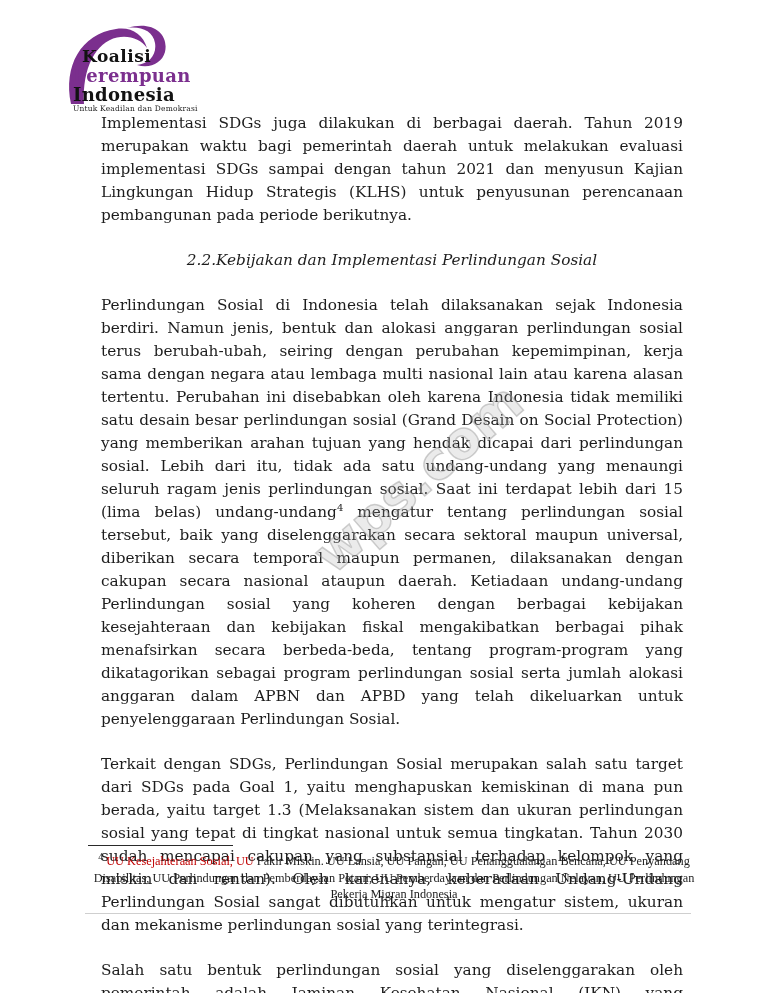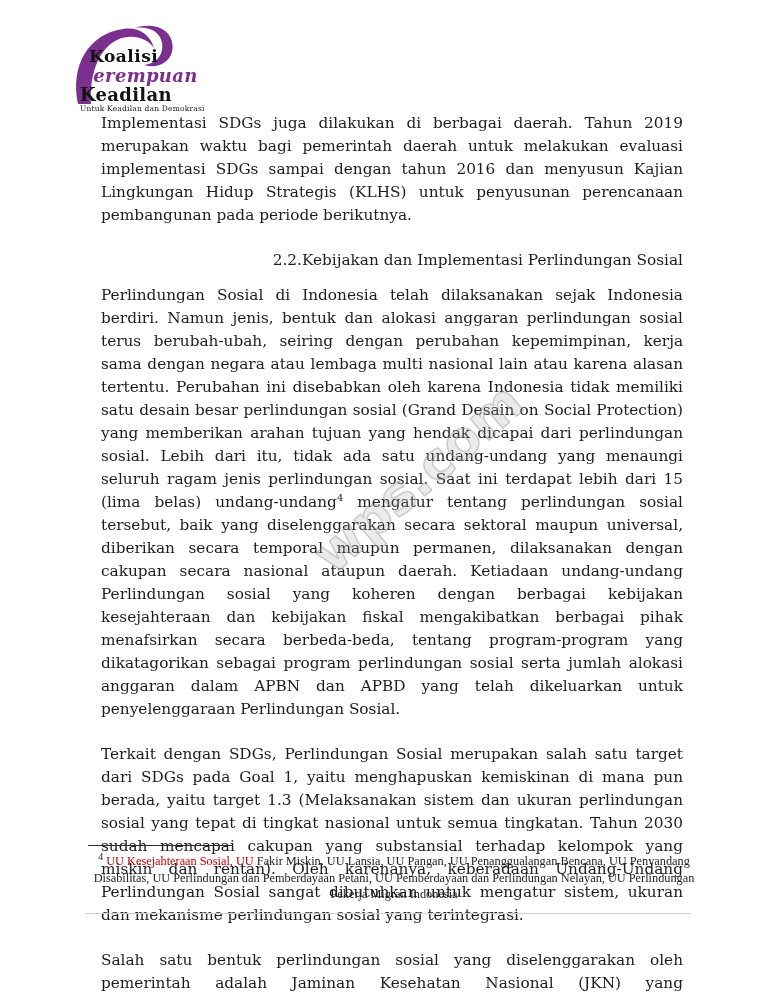--- a/index.html
+++ b/index.html
@@ -3,25 +3,25 @@
 <meta charset="utf-8">
 <style>
   html,body{margin:0;padding:0;}
   body{
     width:768px;height:993px;background:#ffffff;position:relative;overflow:hidden;
     font-family:"DejaVu Serif","Liberation Serif",serif;color:#1d1d1d;
   }
   .page{position:absolute;inset:0;background:#fff;}
 
   
-  .logo{position:absolute;left:68px;top:24px;width:170px;height:92px;}
+  .logo{position:absolute;left:61px;top:24px;width:170px;height:92px;}
   .logo svg{position:absolute;left:0;top:0;}
   .logo-text{position:absolute;left:12px;top:24px;line-height:1;}
   .logo-line1{font-weight:bold;font-size:17px;color:#121212;margin-left:9px;letter-spacing:.5px;}
-  .logo-line2{font-weight:bold;font-size:18px;color:#7b2f8e;margin-top:2px;letter-spacing:.3px;font-style:italic;}
+  .logo-line2{font-weight:bold;font-size:18px;color:#7b2f8e;margin-top:2px;letter-spacing:.3px;}
   .logo-line3{font-weight:bold;font-size:18px;color:#121212;margin-top:1px;letter-spacing:.3px;}
   .logo-tagline{font-size:7.5px;color:#222;margin-top:1px;letter-spacing:.2px;font-family:"DejaVu Serif",serif;}
 
   
   .watermark{
     position:absolute;left:278px;top:398px;width:280px;height:160px;
     display:flex;align-items:center;justify-content:center;
     transform:rotate(-41deg);
     font-family:"DejaVu Sans","Liberation Sans",sans-serif;
     font-size:52px;font-weight:bold;
@@ -29,21 +29,21 @@
     -webkit-text-stroke:1.5px rgba(150,150,150,0.45);
     pointer-events:none;z-index:5;
   }
 
   
   .content{
     position:absolute;left:101px;top:112px;width:582px;
     font-size:15.3px;line-height:23px;text-align:justify;color:#1d1d1d;
   }
   .content p{margin:0 0 22px 0;}
-  .content .heading{margin:0 0 12px 0;text-align:right;}
+  .content .heading{font-style:italic;margin:0 0 22px 0;text-align:center;}
   .italic{}
   sup.fn-ref{font-size:10px;line-height:0;vertical-align:super;}
 
   
   .footnote-rule{position:absolute;left:88px;top:845px;width:145px;height:1px;background:#2a2a2a;}
   .footnote{
     position:absolute;left:88px;top:853px;width:612px;
     font-size:12.3px;line-height:16.5px;color:#1d1d1d;text-align:center;
     font-family:"Liberation Serif","DejaVu Serif",serif;
   }
@@ -67,29 +67,29 @@
   <div class="logo">
     <svg width="170" height="92" viewBox="0 0 170 92" aria-hidden="true">
 
       <path d="M10,80 C2,42 20,10 55,5 C70,2.5 82,10 86,24 C80,15 68,11 56,13.5 C35,18 21,44 23,80 Z" fill="#7b2f8e"></path>
 
       <path d="M66,4 C92,-4 108,10 104,28 C101,39 89,45 76,41 C88,40 96,31 94,19 C92,7 80,2 66,4 Z" fill="#7b2f8e"></path>
     </svg>
     <div class="logo-text">
       <div class="logo-line1">Koalisi</div>
       <div class="logo-line2">Perempuan</div>
-      <div class="logo-line3">Keadilan</div>
+      <div class="logo-line3">Indonesia</div>
       <div class="logo-tagline">Untuk Keadilan dan Demokrasi</div>
     </div>
   </div>
 
   <div class="watermark">wps.com</div>
 
   <div class="content">
-    <p>Implementasi SDGs juga dilakukan di berbagai daerah. Tahun 2019 merupakan waktu bagi pemerintah daerah untuk melakukan evaluasi implementasi SDGs sampai dengan tahun 2016 dan menyusun Kajian Lingkungan Hidup Strategis (KLHS) untuk penyusunan perencanaan pembangunan pada periode berikutnya.</p>
+    <p>Implementasi SDGs juga dilakukan di berbagai daerah. Tahun 2019 merupakan waktu bagi pemerintah daerah untuk melakukan evaluasi implementasi SDGs sampai dengan tahun 2021 dan menyusun Kajian Lingkungan Hidup Strategis (KLHS) untuk penyusunan perencanaan pembangunan pada periode berikutnya.</p>
 
     <div class="heading">2.2.Kebijakan dan Implementasi Perlindungan Sosial</div>
 
     <p><span>Perlindungan Sosial di Indonesia telah dilaksanakan sejak Indonesia berdiri. Namun jenis, bentuk dan alokasi anggaran perlindungan sosial terus berubah-ubah, seiring dengan perubahan kepemimpinan, kerja sama dengan negara atau lembaga multi nasional lain atau karena alasan tertentu. Perubahan ini disebabkan oleh karena Indonesia tidak memiliki satu desain besar perlindungan sosial (</span><span class="italic">Grand Desain on Social Protection</span><span>) yang memberikan arahan tujuan yang hendak dicapai dari perlindungan sosial. Lebih dari itu, tidak ada satu undang-undang yang menaungi seluruh ragam jenis perlindungan sosial.  Saat ini terdapat lebih dari 15 (lima belas) undang-undang</span><sup class="fn-ref">4</sup><span> mengatur tentang perlindungan sosial tersebut, baik yang diselenggarakan secara sektoral maupun universal, diberikan secara temporal maupun permanen, dilaksanakan dengan cakupan secara nasional ataupun daerah. Ketiadaan undang-undang Perlindungan sosial yang koheren dengan berbagai kebijakan kesejahteraan dan kebijakan fiskal mengakibatkan berbagai pihak menafsirkan secara berbeda-beda, tentang program-program yang dikatagorikan sebagai program perlindungan sosial serta jumlah alokasi anggaran dalam APBN dan APBD yang telah dikeluarkan untuk penyelenggaraan Perlindungan Sosial.</span></p>
 
     <p><span>Terkait dengan SDGs, Perlindungan Sosial merupakan salah satu  target dari SDGs pada Goal 1, yaitu menghapuskan kemiskinan di mana pun berada, yaitu target 1.3 (</span><span class="italic">Melaksanakan sistem dan ukuran perlindungan sosial yang tepat di tingkat nasional untuk semua tingkatan. Tahun 2030 sudah mencapai cakupan yang substansial terhadap kelompok yang miskin dan rentan</span><span>). Oleh karenanya, keberadaan Undang-Undang Perlindungan Sosial sangat dibutuhkan untuk mengatur sistem, ukuran dan mekanisme perlindungan sosial yang terintegrasi.</span></p>
 
     <p>Salah satu bentuk perlindungan sosial yang diselenggarakan oleh pemerintah adalah Jaminan Kesehatan Nasional (JKN) yang diselenggarakan oleh Badan Penyelenggara Jaminan Kesejahteraan Sosial (BPJS) Kesehatan. Sepanjang tahun 2019, isu yang mengemuka adalah defisit pengelolaan program JKN oleh BPJS. Isu ini merupakan</p>
   </div>
 

